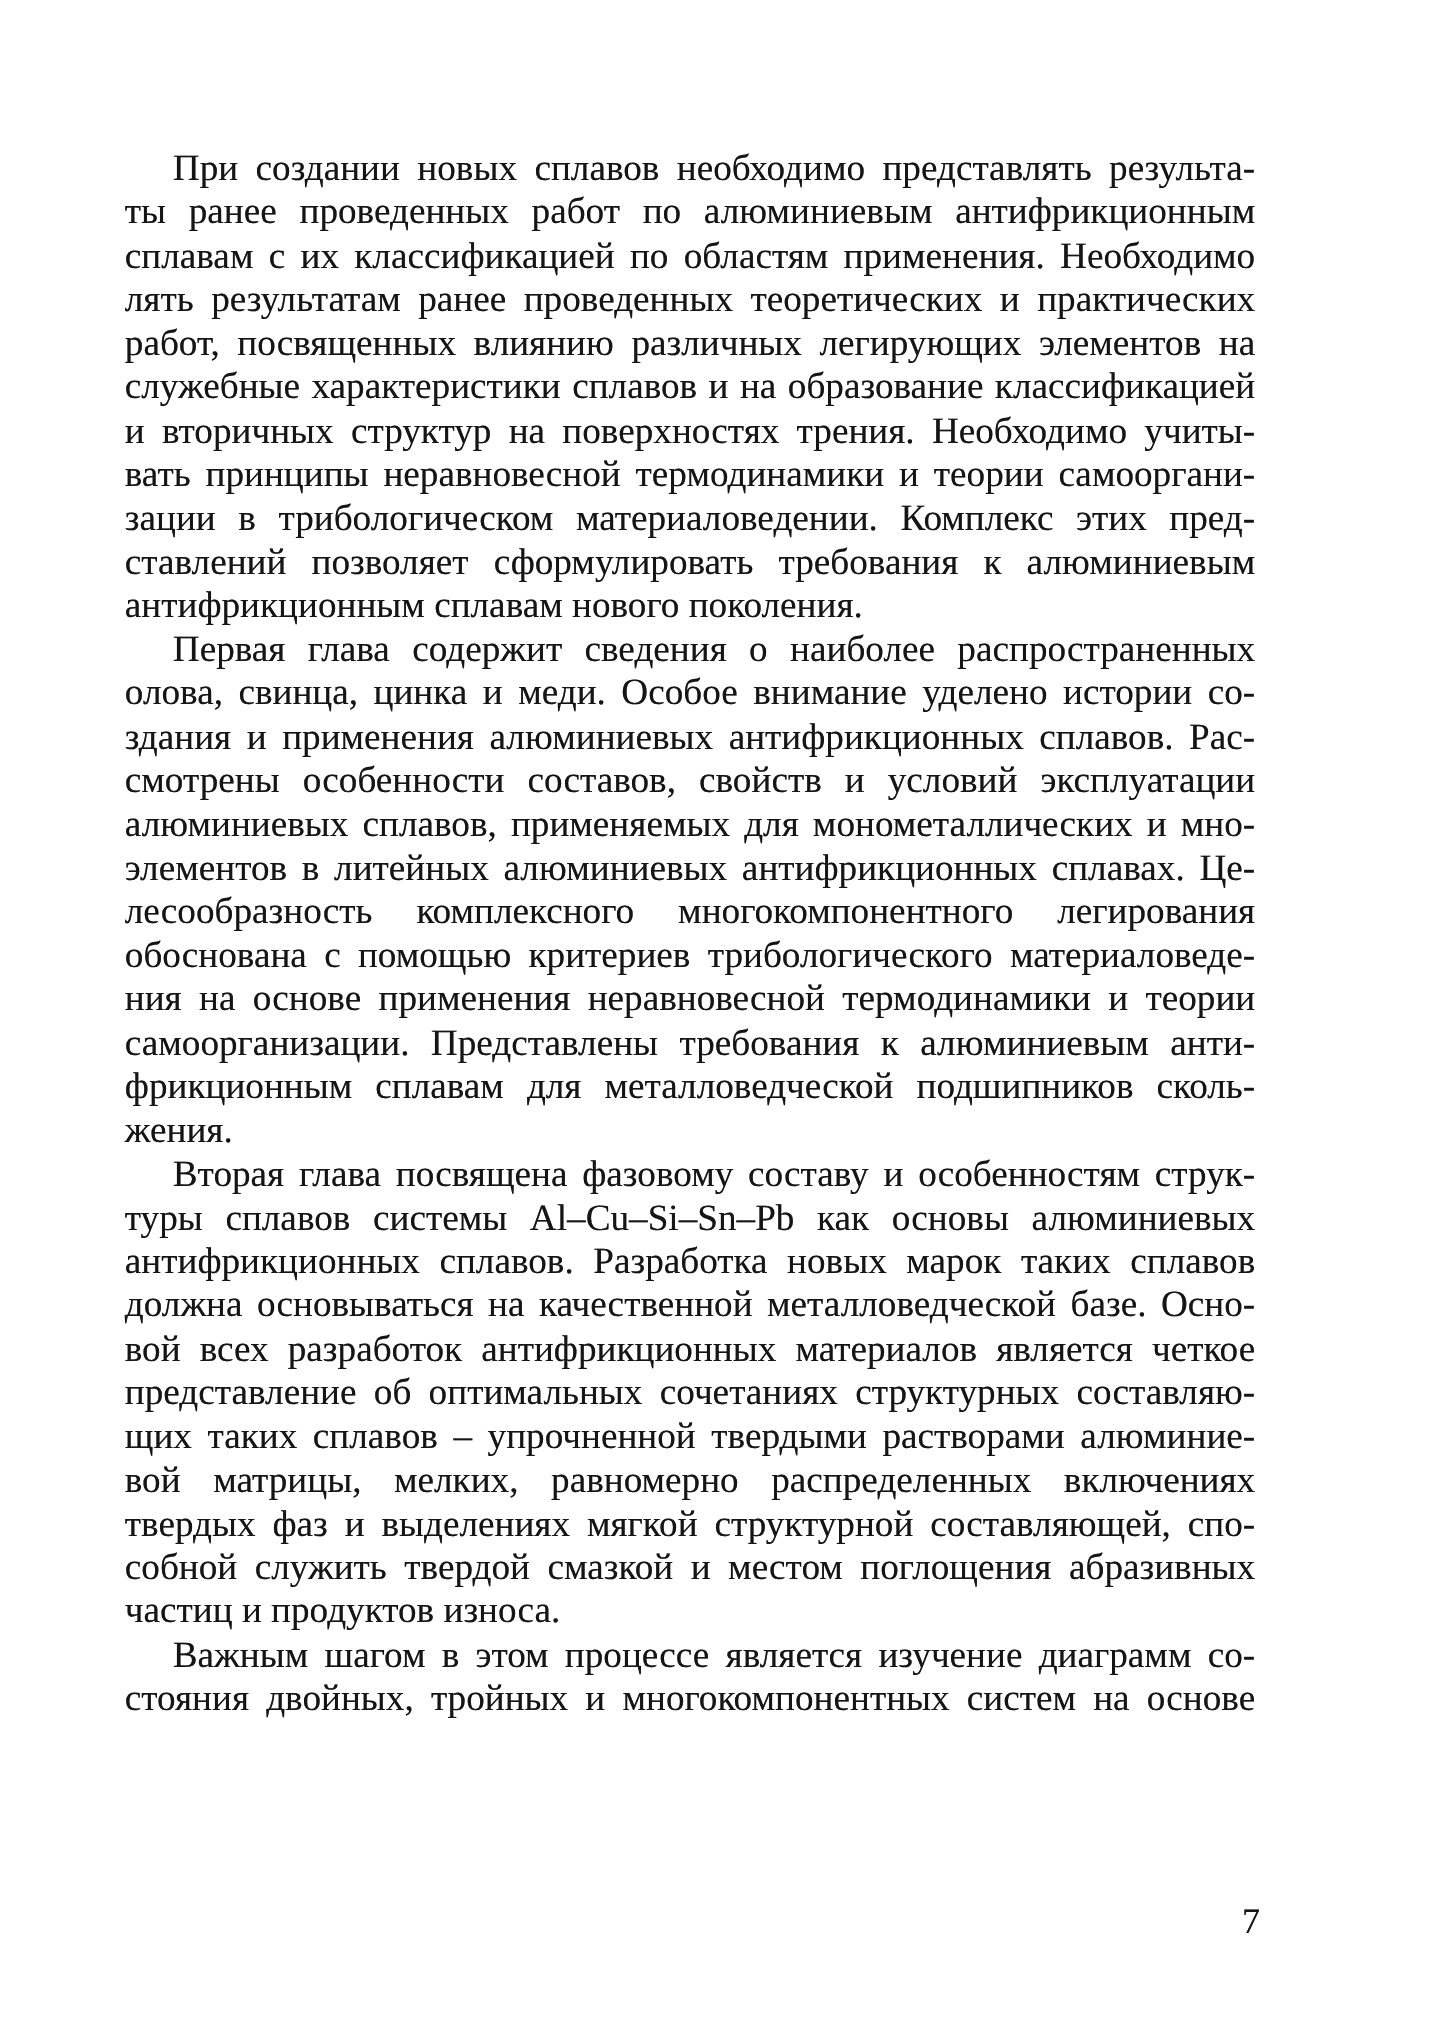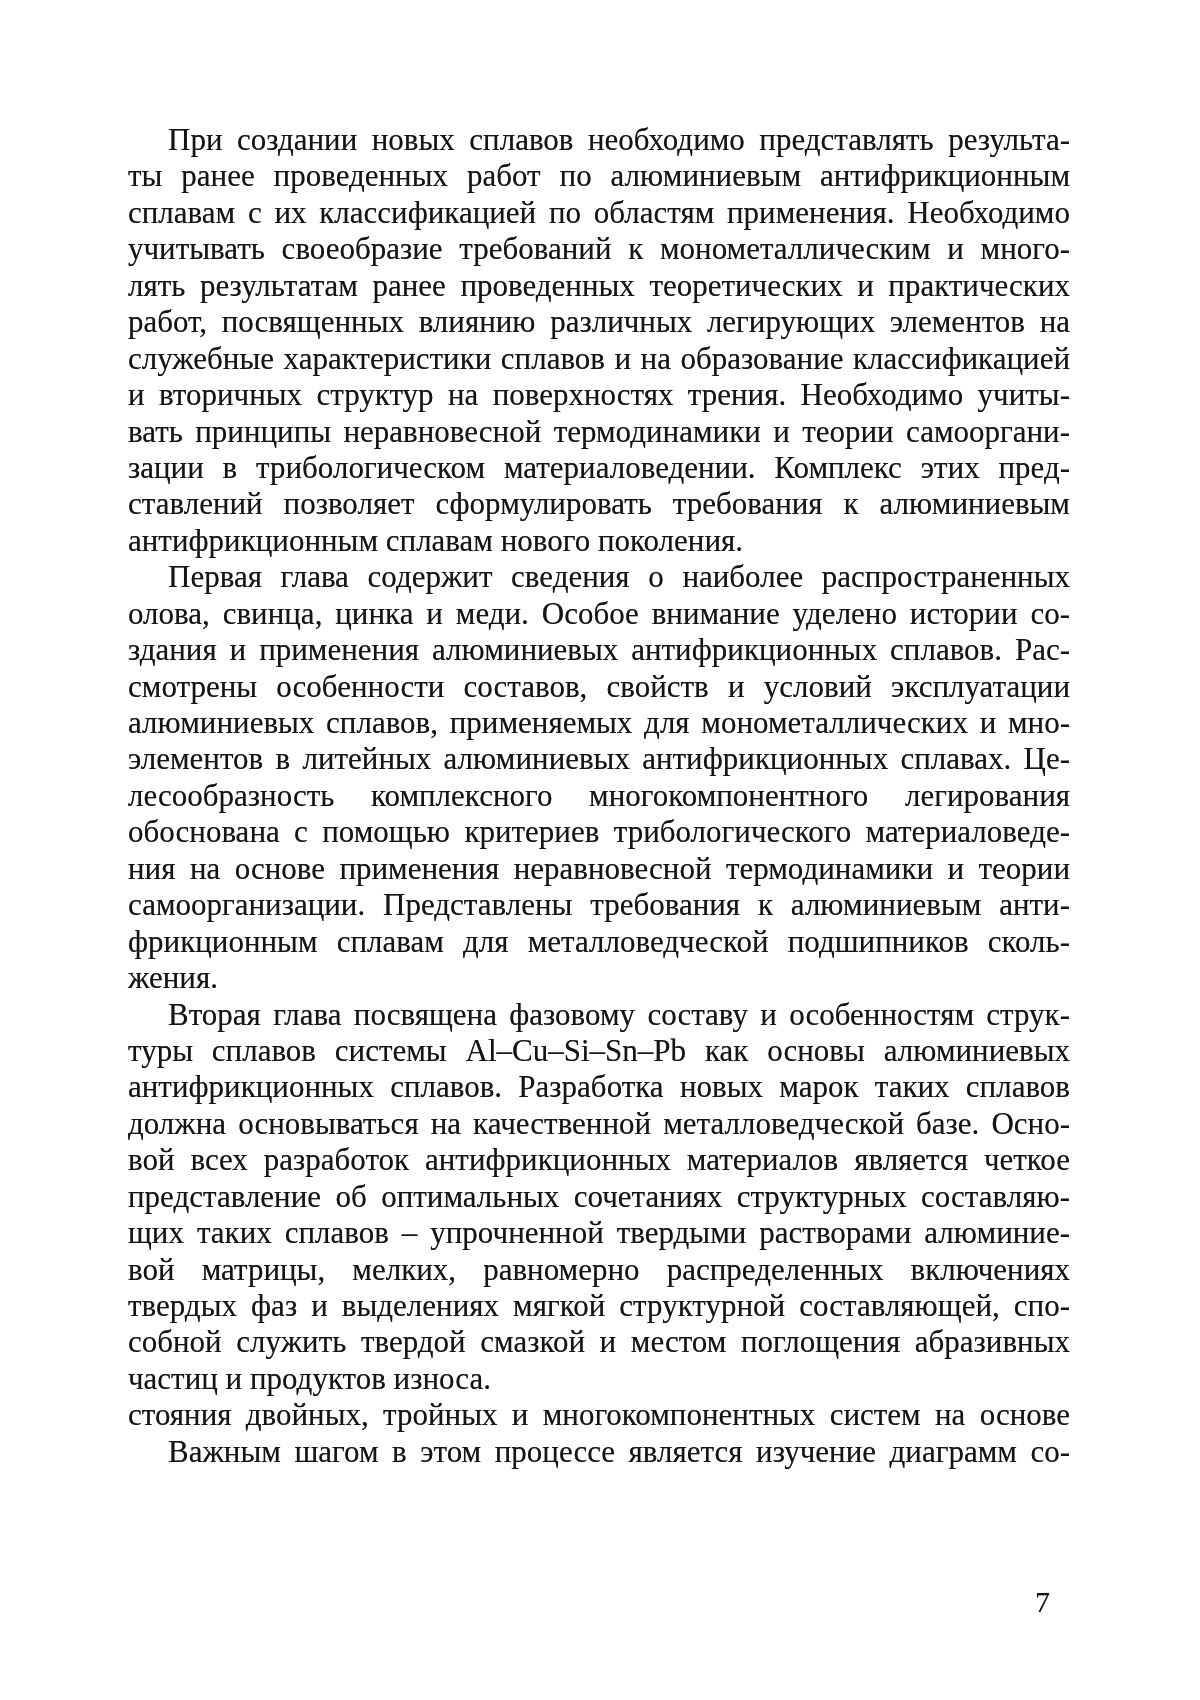--- a/index.html
+++ b/index.html
@@ -11,21 +11,21 @@
     position: relative;
     width: 1200px;
     height: 1700px;
     background: #ffffff;
     overflow: hidden;
     font-family: "Liberation Serif", "DejaVu Serif", serif;
     color: #151515;
   }
   .text-block {
     position: absolute;
-    left: 128px;
+    left: 104px;
     top: 122px;
     width: 942px;
   }
   .line {
     height: 36.45px;
     line-height: 36.45px;
     font-size: 31px;
     white-space: normal;
     text-align: justify;
     text-align-last: justify;
@@ -53,21 +53,20 @@
 </head>
 <body>
 
 <div class="page">
   <div class="text-block">
 
     <div>
       <div class="line indent">При создании новых сплавов необходимо представлять результа-</div>
       <div class="line">ты ранее проведенных работ по алюминиевым антифрикционным</div>
       <div class="line">сплавам с их классификацией по областям применения. Необходимо</div>
-      <div class="line">учитывать своеобразие требований к монометаллическим и много-</div>
       <div class="line">лять результатам ранее проведенных теоретических и практических</div>
       <div class="line">работ, посвященных влиянию различных легирующих элементов на</div>
       <div class="line">служебные характеристики сплавов и на образование классификацией</div>
       <div class="line">и вторичных структур на поверхностях трения. Необходимо учиты-</div>
       <div class="line">вать принципы неравновесной термодинамики и теории самооргани-</div>
       <div class="line">зации в трибологическом материаловедении. Комплекс этих пред-</div>
       <div class="line">ставлений позволяет сформулировать требования к алюминиевым</div>
       <div class="line end">антифрикционным сплавам нового поколения.</div>
     </div>
 
@@ -94,20 +93,20 @@
       <div class="line">вой всех разработок антифрикционных материалов является четкое</div>
       <div class="line">представление об оптимальных сочетаниях структурных составляю-</div>
       <div class="line">щих таких сплавов – упрочненной твердыми растворами алюминие-</div>
       <div class="line">вой матрицы, мелких, равномерно распределенных включениях</div>
       <div class="line">твердых фаз и выделениях мягкой структурной составляющей, спо-</div>
       <div class="line">собной служить твердой смазкой и местом поглощения абразивных</div>
       <div class="line end">частиц и продуктов износа.</div>
     </div>
 
     <div>
+      <div class="line indent">Важным шагом в этом процессе является изучение диаграмм со-</div>
       <div class="line">стояния двойных, тройных и многокомпонентных систем на основе</div>
-      <div class="line indent">Важным шагом в этом процессе является изучение диаграмм со-</div>
     </div>
 
   </div>
 
   <div class="page-number">7</div>
 </div>
 
 </body></html>

